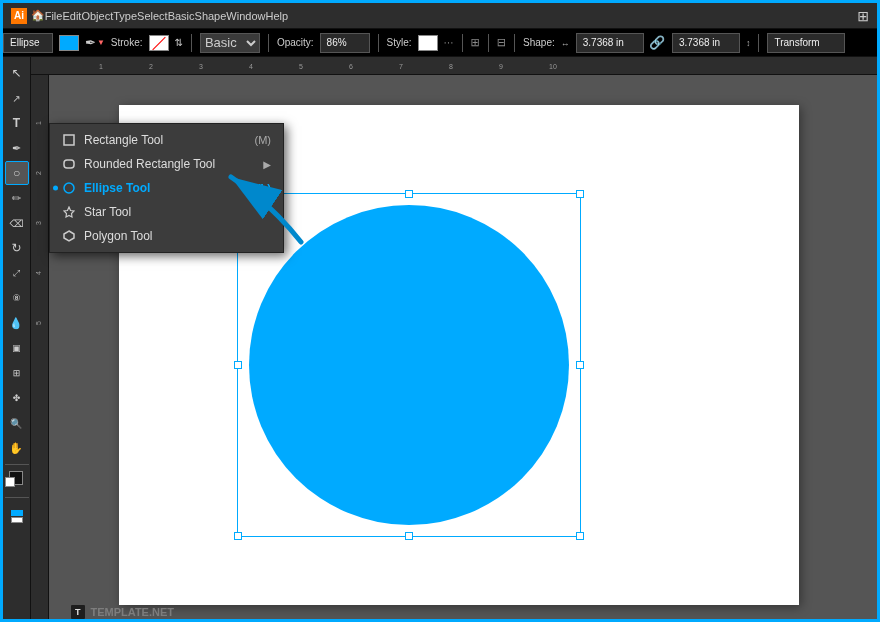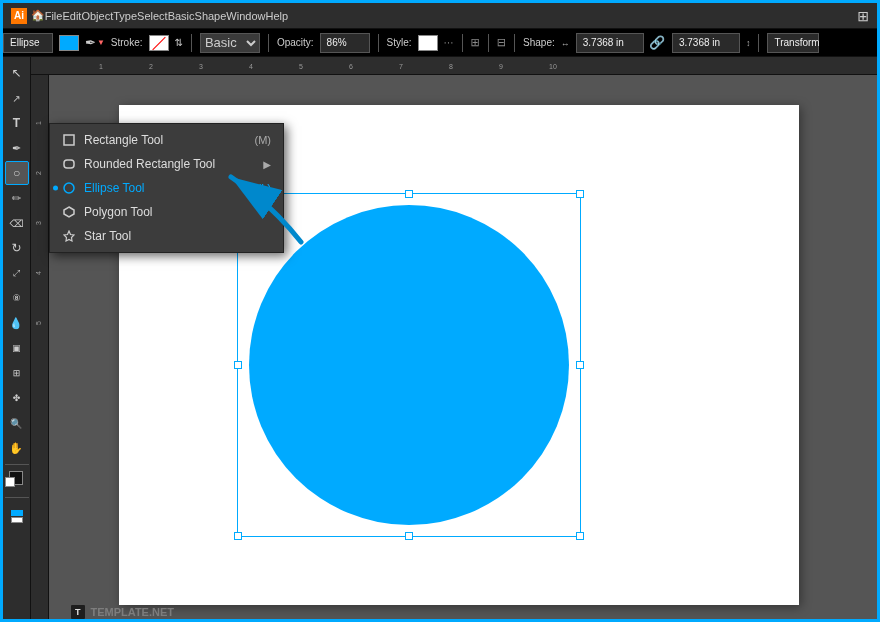--- a/index.html
+++ b/index.html
@@ -229,21 +229,21 @@
   <div class="separator"></div>
   <span style="font-size:11px; color:#888;">⊟</span>
   <div class="separator"></div>
   <span>Shape:</span>
   <span style="font-size:9px; color:#aaa;">↔</span>
   <div class="label-box" style="width:68px;">3.7368 in</div>
   <span style="font-size:13px; color:#aaa;">🔗</span>
   <div class="label-box" style="width:68px;">3.7368 in</div>
   <span style="font-size:9px; color:#aaa;">↕</span>
   <div class="separator"></div>
-  <div class="label-box" style="width:52px;">Transform</div>
+  <div class="label-box" style="width:78px;">Transform</div>
 </div>
 
 <div class="main-layout">
 
   <div class="left-toolbar">
     <div class="tool-btn" title="Selection Tool">
       <span>↖</span>
     </div>
     <div class="tool-btn">
       <span style="font-size:10px;">↗</span>
@@ -371,48 +371,48 @@
         <div class="item-icon">
           <svg width="12" height="12">
               <rect x="1" y="2" width="10" height="8" rx="3" fill="none" stroke="#ccc" stroke-width="1.5"></rect>
             </svg>
         </div>
         <span>Rounded Rectangle Tool</span>
         <span class="shortcut"></span>
         <span style="margin-left:auto;font-size:10px;color:#aaa;">▶</span>
       </div>
 
-      <div class="menu-item active" style="position:relative;">
+      <div class="menu-item active" style="position:relative;font-weight:bold;">
         <div style="position:absolute;left:3px;top:50%;transform:translateY(-50%);width:5px;height:5px;border-radius:50%;background:#00aaff;"></div>
         <div class="item-icon">
           <svg width="12" height="12">
               <ellipse cx="6" cy="6" rx="5" ry="5" fill="none" stroke="#00aaff" stroke-width="1.5"></ellipse>
             </svg>
         </div>
         <span style="color:#00aaff;">Ellipse Tool</span>
         <span class="shortcut" style="color:#00aaff;">(L)</span>
       </div>
 
       <div class="menu-item">
         <div class="item-icon">
+          <svg width="12" height="12" viewBox="0 0 12 12">
+              <polygon points="6,1 7.5,4.5 11,5 8.5,7.5 9,11 6,9.5 3,11 3.5,7.5 1,5 4.5,4.5" fill="none" stroke="#ccc" stroke-width="1.2"></polygon>
+            </svg>
+        </div>
+        <span>Star Tool</span>
+        <span class="shortcut"></span>
+      </div>
+
+      <div class="menu-item">
+        <div class="item-icon">
           <svg width="12" height="12">
               <polygon points="6,1 11,4 11,8 6,11 1,8 1,4" fill="none" stroke="#ccc" stroke-width="1.5"></polygon>
             </svg>
         </div>
         <span>Polygon Tool</span>
-        <span class="shortcut"></span>
-      </div>
-
-      <div class="menu-item">
-        <div class="item-icon">
-          <svg width="12" height="12" viewBox="0 0 12 12">
-              <polygon points="6,1 7.5,4.5 11,5 8.5,7.5 9,11 6,9.5 3,11 3.5,7.5 1,5 4.5,4.5" fill="none" stroke="#ccc" stroke-width="1.2"></polygon>
-            </svg>
-        </div>
-        <span>Star Tool</span>
         <span class="shortcut"></span>
       </div>
 
     </div>
 
     <svg style="position:absolute;top:100px;left:170px;width:120px;height:90px;z-index:300;pointer-events:none;">
       <defs>
         <marker id="arrowhead" markerWidth="10" markerHeight="7" refX="10" refY="3.5" orient="auto">
           <polygon points="0 0, 10 3.5, 0 7" fill="#0088cc"></polygon>
         </marker>

